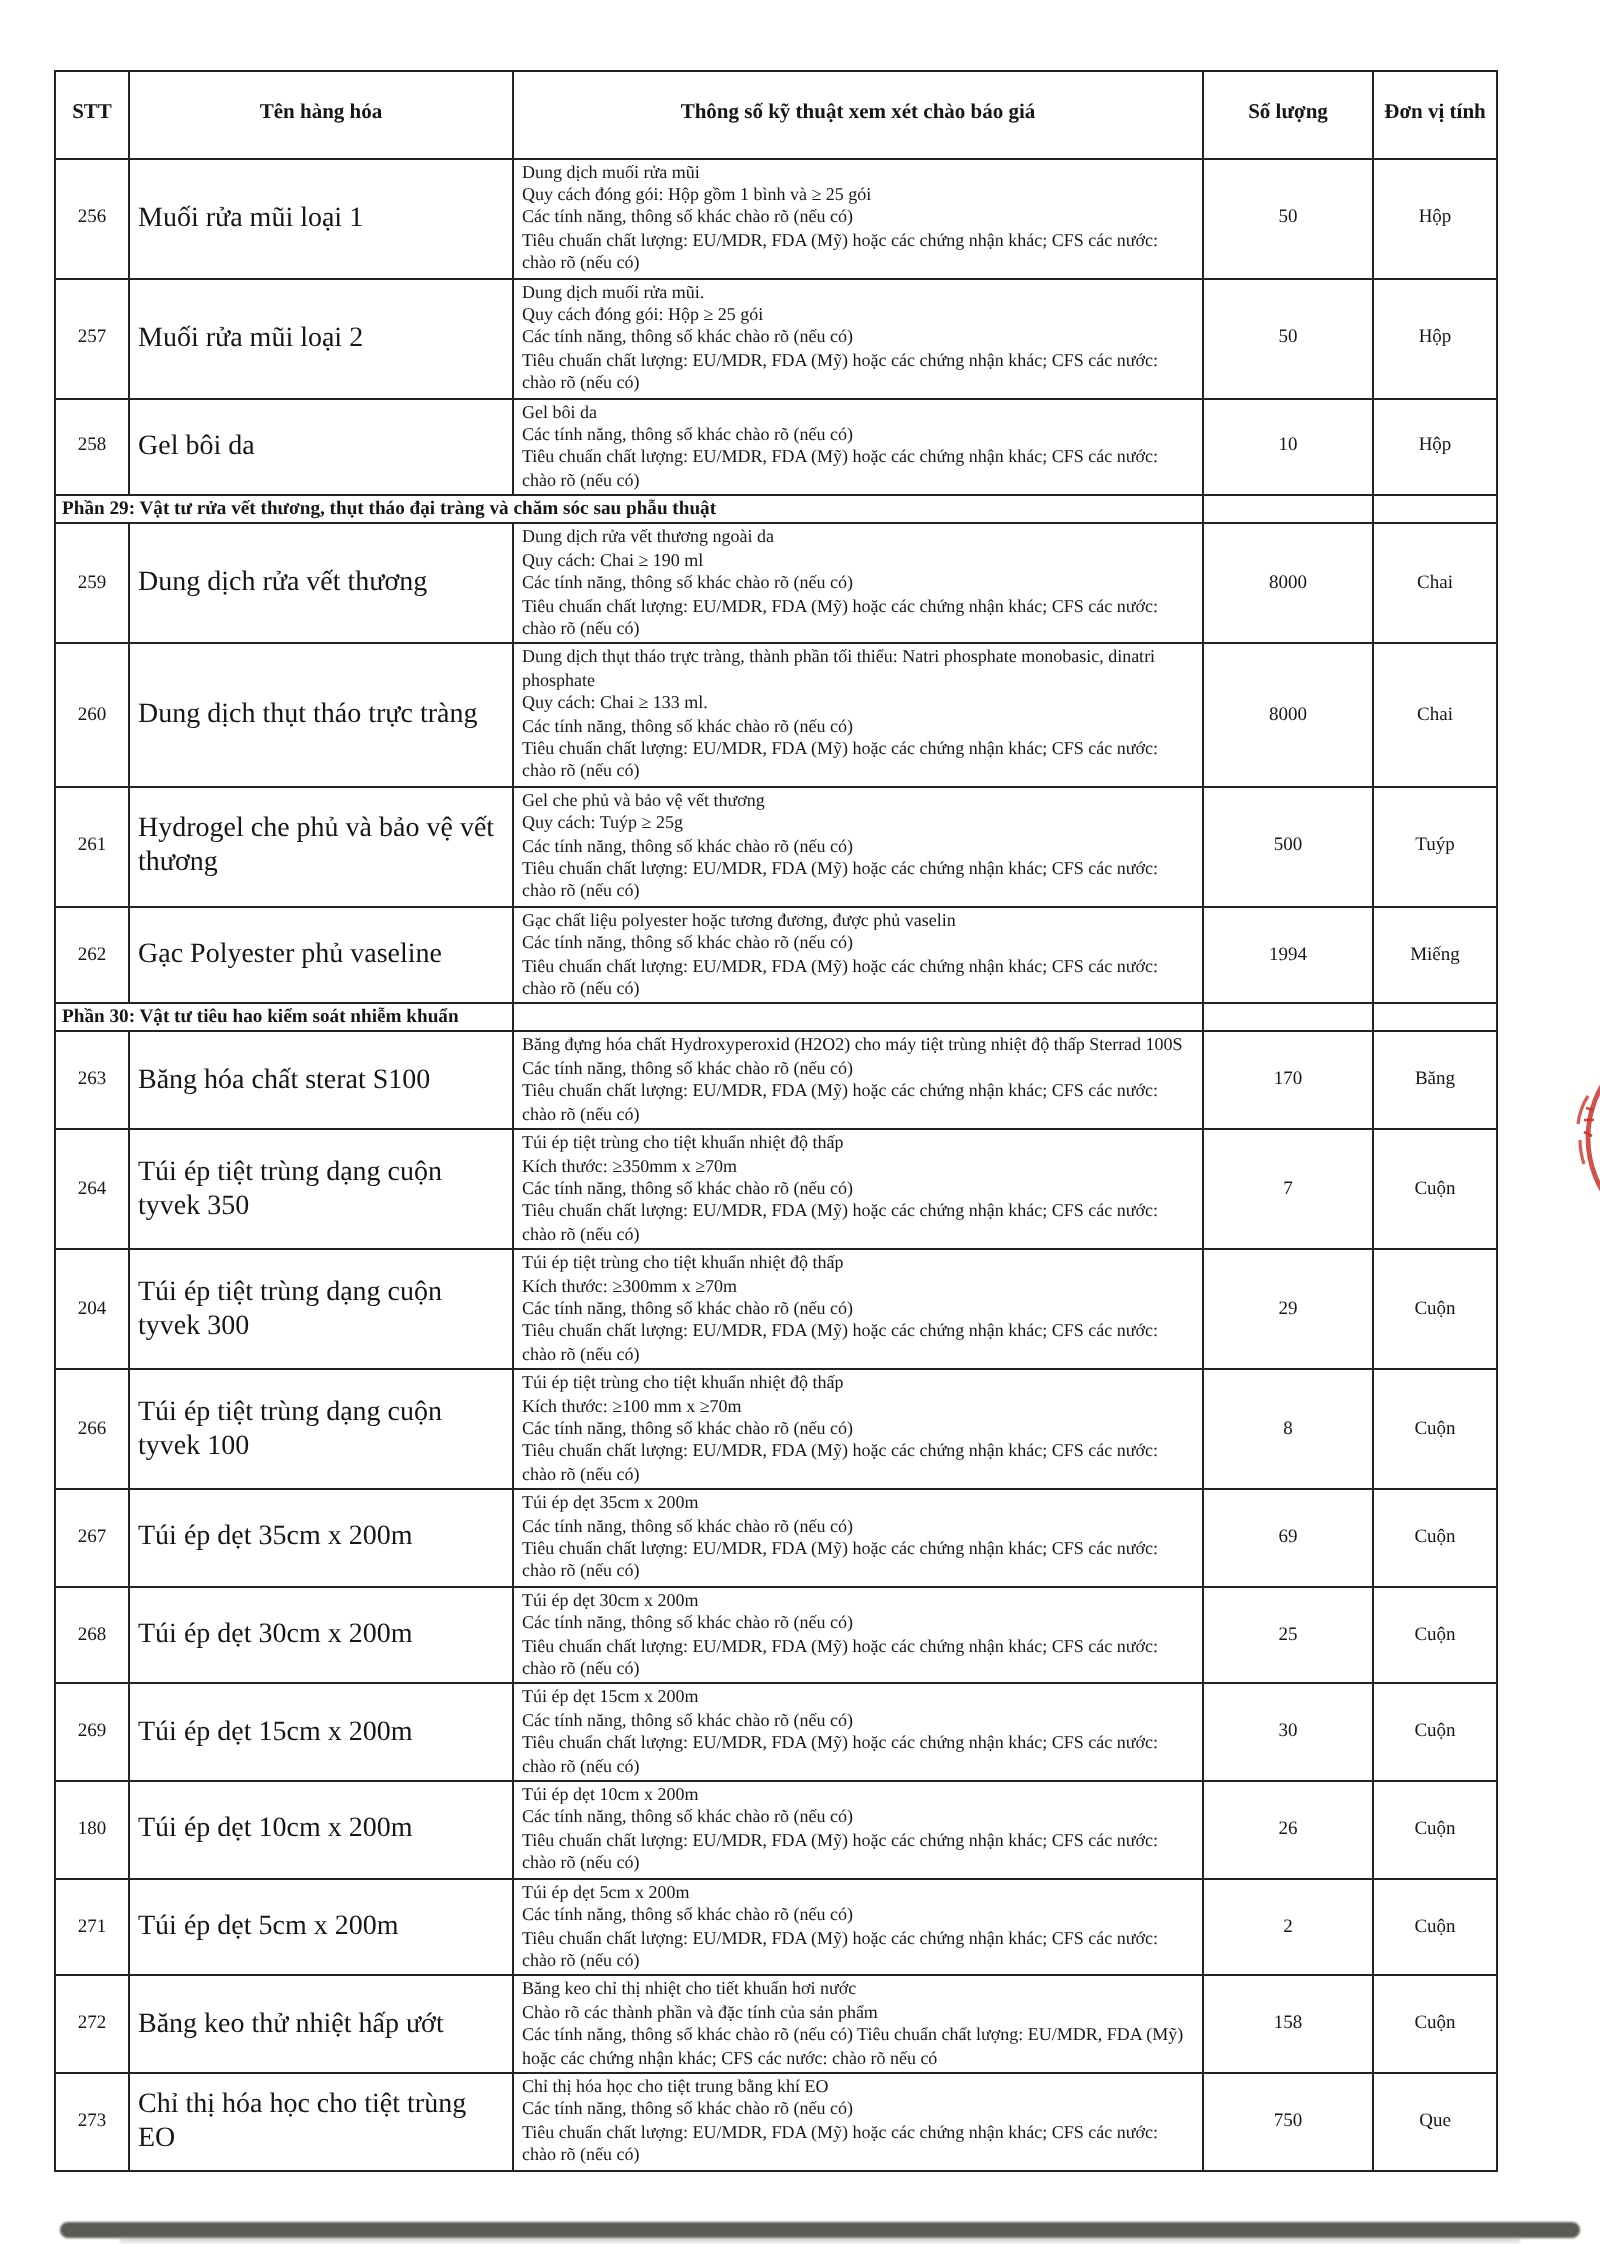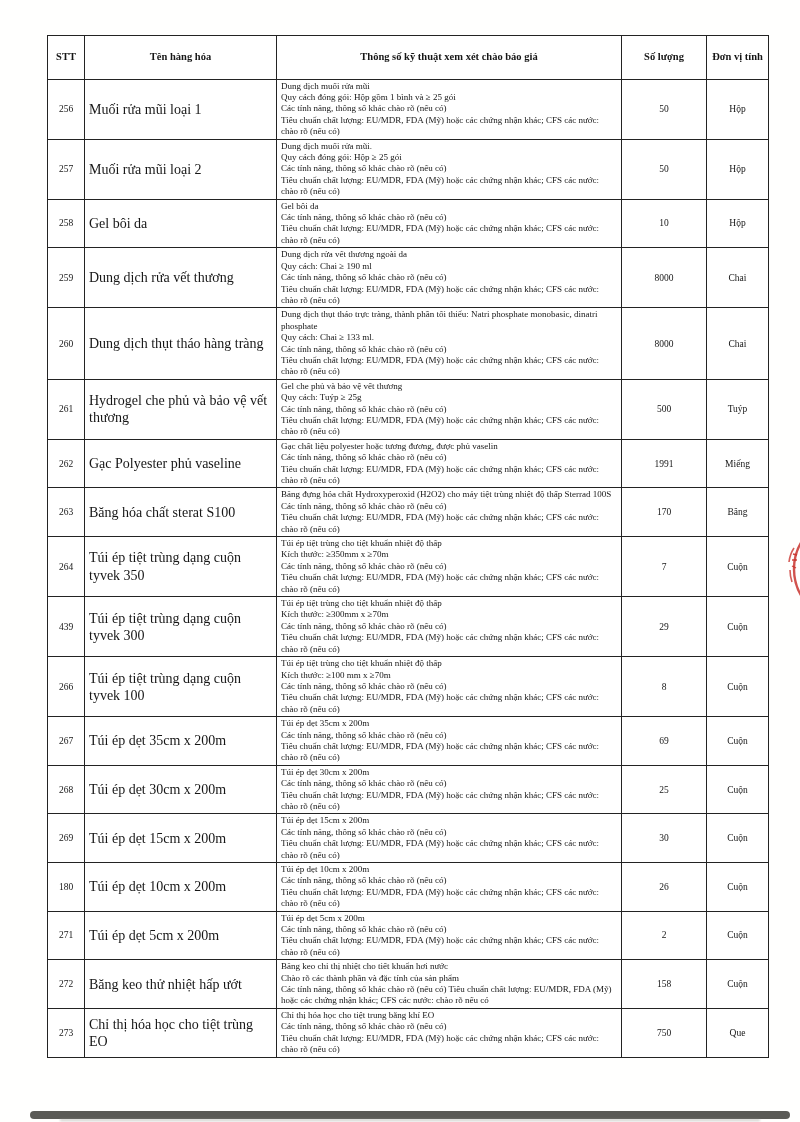--- a/index.html
+++ b/index.html
@@ -7,21 +7,21 @@
     width:800px;height:1122px;
     background:#ffffff;
     position:relative;
     overflow:hidden;
     font-family:"Liberation Serif", serif;
     color:#161616;
   }
   .sheet{position:absolute;inset:0;background:#fffffe;}
   table.doc{
     position:absolute;
-    left:47px;top:35px;
+    left:27px;top:35px;
     border-collapse:collapse;
     table-layout:fixed;
     width:721px;
     background:#fff;
   }
   table.doc col.c-stt{width:37px;}
   table.doc col.c-name{width:192px;}
   table.doc col.c-spec{width:345px;}
   table.doc col.c-qty{width:85px;}
   table.doc col.c-unit{width:62px;}
@@ -129,33 +129,38 @@
         </tr>
         <tr>
           <td class="stt">258</td>
           <td class="name">Gel bôi da</td>
           <td class="spec">Gel bôi da
 Các tính năng, thông số khác chào rõ (nếu có)
 Tiêu chuẩn chất lượng: EU/MDR, FDA (Mỹ) hoặc các chứng nhận khác; CFS các nước: chào rõ (nếu có)</td>
           <td class="qty">10</td>
           <td class="unit">Hộp</td>
         </tr>
+        <tr class="section">
+          <td colspan="3">Phần 29: Vật tư rửa vết thương, thụt tháo đại tràng và chăm sóc sau phẫu thuật</td>
+          <td></td>
+          <td></td>
+        </tr>
         <tr>
           <td class="stt">259</td>
           <td class="name">Dung dịch rửa vết thương</td>
           <td class="spec">Dung dịch rửa vết thương ngoài da
 Quy cách: Chai ≥ 190 ml
 Các tính năng, thông số khác chào rõ (nếu có)
 Tiêu chuẩn chất lượng: EU/MDR, FDA (Mỹ) hoặc các chứng nhận khác; CFS các nước: chào rõ (nếu có)</td>
           <td class="qty">8000</td>
           <td class="unit">Chai</td>
         </tr>
         <tr>
           <td class="stt">260</td>
-          <td class="name">Dung dịch thụt tháo hàng tràng</td>
+          <td class="name">Dung dịch thụt tháo trực tràng</td>
           <td class="spec">Dung dịch thụt tháo trực tràng, thành phần tối thiểu: Natri phosphate monobasic, dinatri phosphate
 Quy cách: Chai ≥ 133 ml.
 Các tính năng, thông số khác chào rõ (nếu có)
 Tiêu chuẩn chất lượng: EU/MDR, FDA (Mỹ) hoặc các chứng nhận khác; CFS các nước: chào rõ (nếu có)</td>
           <td class="qty">8000</td>
           <td class="unit">Chai</td>
         </tr>
         <tr>
           <td class="stt">261</td>
           <td class="name">Hydrogel che phủ và bảo vệ vết thương</td>
@@ -165,22 +170,28 @@
 Tiêu chuẩn chất lượng: EU/MDR, FDA (Mỹ) hoặc các chứng nhận khác; CFS các nước: chào rõ (nếu có)</td>
           <td class="qty">500</td>
           <td class="unit">Tuýp</td>
         </tr>
         <tr>
           <td class="stt">262</td>
           <td class="name">Gạc Polyester phủ vaseline</td>
           <td class="spec">Gạc chất liệu polyester hoặc tương đương, được phủ vaselin
 Các tính năng, thông số khác chào rõ (nếu có)
 Tiêu chuẩn chất lượng: EU/MDR, FDA (Mỹ) hoặc các chứng nhận khác; CFS các nước: chào rõ (nếu có)</td>
-          <td class="qty">1991</td>
+          <td class="qty">1994</td>
           <td class="unit">Miếng</td>
+        </tr>
+        <tr class="section">
+          <td colspan="2">Phần 30: Vật tư tiêu hao kiểm soát nhiễm khuẩn</td>
+          <td></td>
+          <td></td>
+          <td></td>
         </tr>
         <tr>
           <td class="stt">263</td>
           <td class="name">Băng hóa chất sterat S100</td>
           <td class="spec">Băng đựng hóa chất Hydroxyperoxid (H2O2) cho máy tiệt trùng nhiệt độ thấp Sterrad 100S
 Các tính năng, thông số khác chào rõ (nếu có)
 Tiêu chuẩn chất lượng: EU/MDR, FDA (Mỹ) hoặc các chứng nhận khác; CFS các nước: chào rõ (nếu có)</td>
           <td class="qty">170</td>
           <td class="unit">Băng</td>
         </tr>
@@ -188,21 +199,21 @@
           <td class="stt">264</td>
           <td class="name">Túi ép tiệt trùng dạng cuộn tyvek 350</td>
           <td class="spec">Túi ép tiệt trùng cho tiệt khuẩn nhiệt độ thấp
 Kích thước: ≥350mm x  ≥70m
 Các tính năng, thông số khác chào rõ (nếu có)
 Tiêu chuẩn chất lượng: EU/MDR, FDA (Mỹ) hoặc các chứng nhận khác; CFS các nước: chào rõ (nếu có)</td>
           <td class="qty">7</td>
           <td class="unit">Cuộn</td>
         </tr>
         <tr>
-          <td class="stt">439</td>
+          <td class="stt">204</td>
           <td class="name">Túi ép tiệt trùng dạng cuộn tyvek 300</td>
           <td class="spec">Túi ép tiệt trùng cho tiệt khuẩn nhiệt độ thấp
 Kích thước: ≥300mm x  ≥70m
 Các tính năng, thông số khác chào rõ (nếu có)
 Tiêu chuẩn chất lượng: EU/MDR, FDA (Mỹ) hoặc các chứng nhận khác; CFS các nước: chào rõ (nếu có)</td>
           <td class="qty">29</td>
           <td class="unit">Cuộn</td>
         </tr>
         <tr>
           <td class="stt">266</td>

